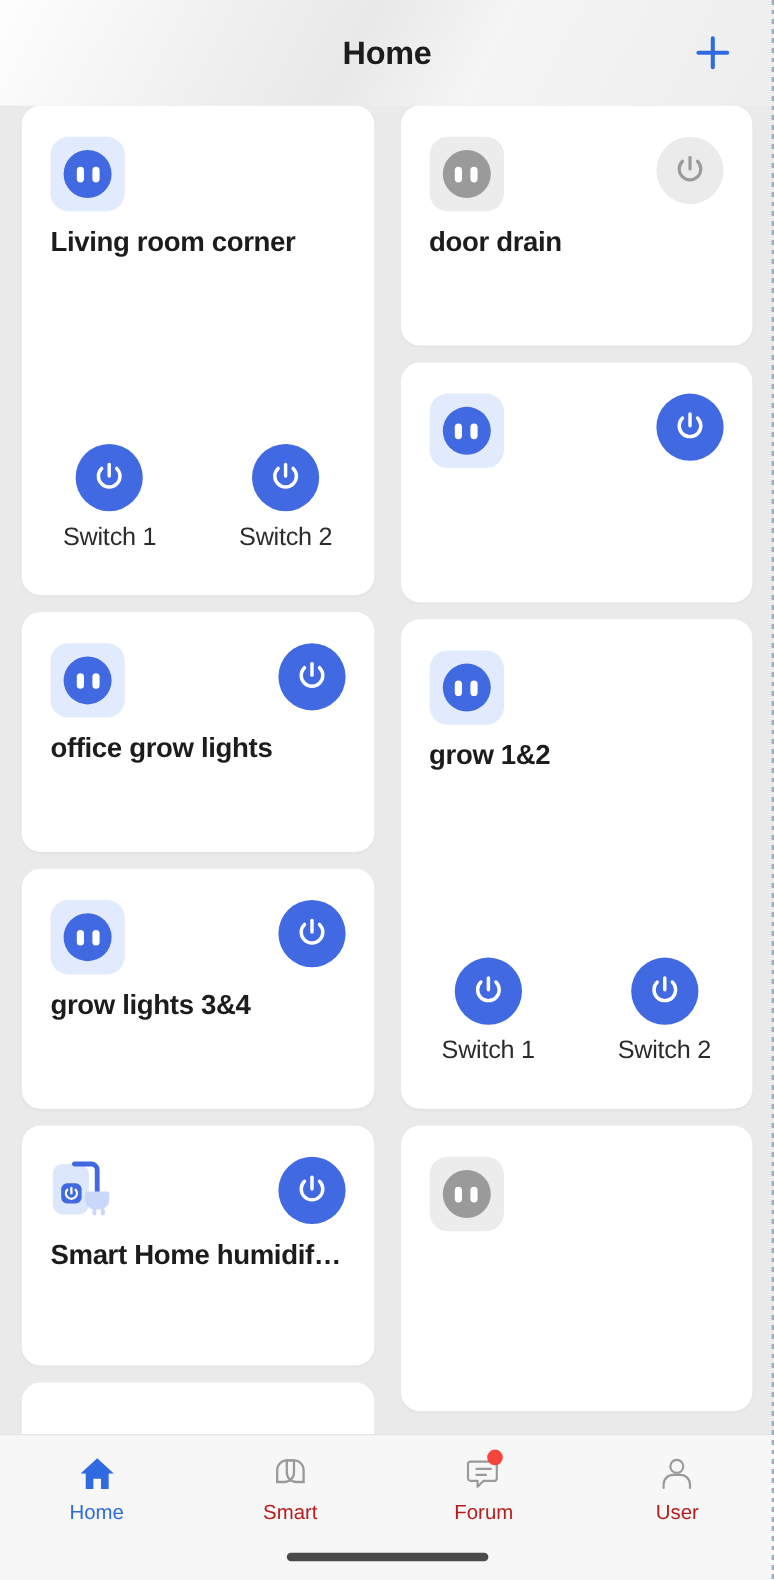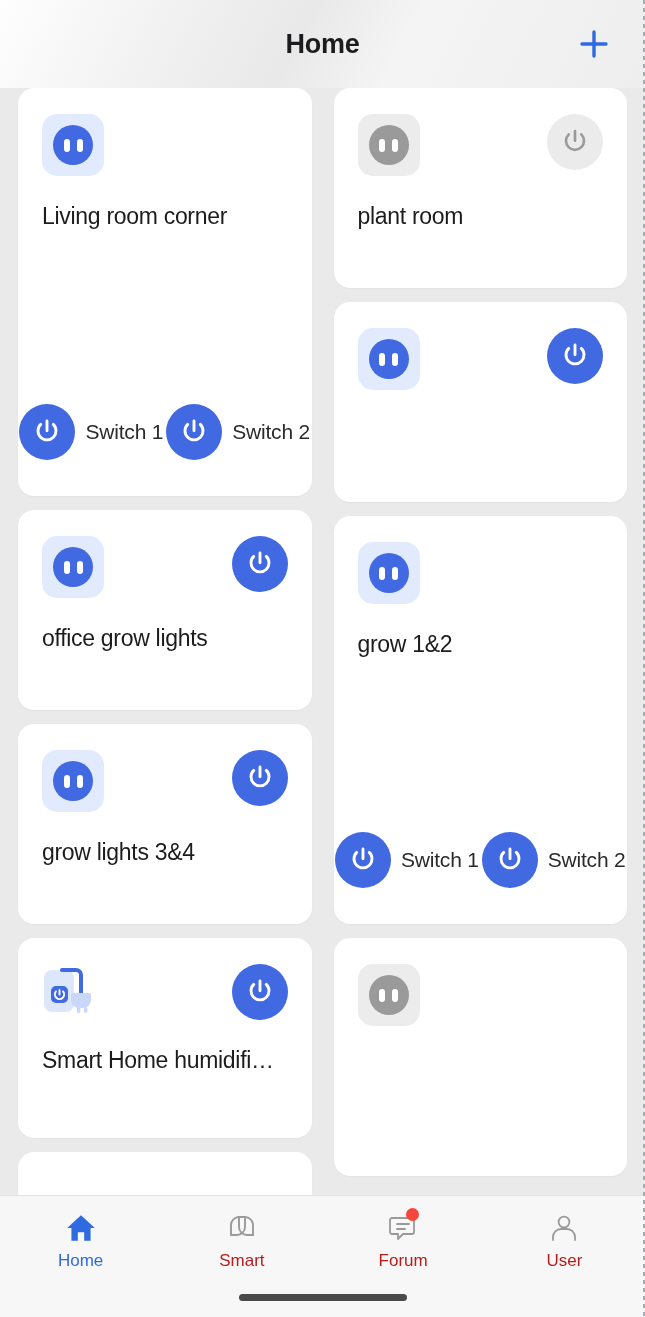--- a/index.html
+++ b/index.html
@@ -66,30 +66,30 @@
   
   .plugicon { width:62px; height:50px; position:relative; }
 
   
   .pw { width:56px; height:56px; border-radius:50%; flex:none; cursor:pointer;
         display:flex; align-items:center; justify-content:center; }
   .pw.on  { background:#4169e1; }
   .pw.off { background:#ebebeb; }
 
   .card-title {
-    font-size:23px; font-weight:normal; color:#1c1c1e; margin-top:27px;
+    font-size:23px; font-weight:bold; color:#1c1c1e; margin-top:12px;
     white-space:nowrap; overflow:hidden; text-overflow:ellipsis; letter-spacing:-0.3px;
   }
 
   
   .switch-row {
     position:absolute; left:0; right:0; bottom:36px;
     display:flex; justify-content:space-around; align-items:center;
   }
-  .switch { display:flex; flex-direction:row; align-items:center; gap:10px; cursor:pointer; }
+  .switch { display:flex; flex-direction:column; align-items:center; gap:10px; cursor:pointer; }
   .switch-label { font-size:21px; color:#2b2b2b; letter-spacing:-0.2px; }
 
   
   .tabbar {
     position:absolute; left:0; right:0; bottom:0; height:122px;
     background:#f7f7f7; border-top:1px solid #e4e4e4;
   }
   .tabs { height:88px; display:flex; align-items:center; }
   .tab { flex:1; display:flex; flex-direction:column; align-items:center; gap:5px;
          cursor:pointer; position:relative; }
@@ -227,21 +227,21 @@
                 <i></i>
               </div>
           </div>
           <div class="pw off">
             <svg width="30" height="30" viewBox="0 0 24 24">
                 <path d="M12 3.2 V11" stroke="#9a9a9a" stroke-width="2.1" stroke-linecap="round" fill="none"></path>
                 <path d="M7 5.9 a7.2 7.2 0 1 0 10 0" stroke="#9a9a9a" stroke-width="2.1" stroke-linecap="round" fill="none"></path>
               </svg>
           </div>
         </div>
-        <div class="card-title">plant room</div>
+        <div class="card-title">door drain</div>
       </div>
 
       <div class="card h-short">
         <div class="card-top">
           <div class="dev-icon on">
             <div class="outlet on">
                 <i></i>
                 <i></i>
               </div>
           </div>

